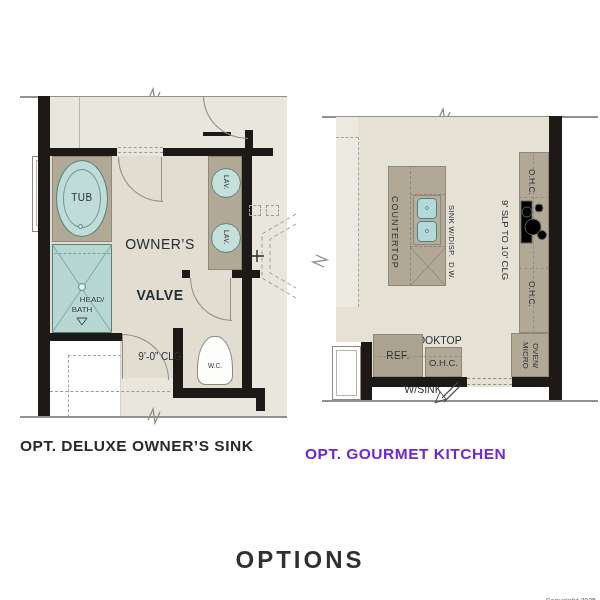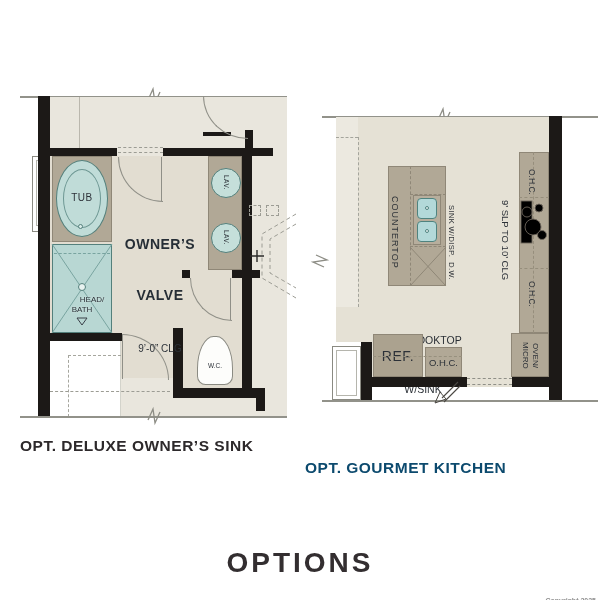--- a/index.html
+++ b/index.html
@@ -102,23 +102,23 @@
 
   <div class="abs" style="left:249px;top:205px;width:12px;height:11px;border:1px dashed #9c9c94;box-sizing:border-box"></div>
   <div class="abs" style="left:266px;top:205px;width:13px;height:11px;border:1px dashed #9c9c94;box-sizing:border-box"></div>
   <svg style="left:250px;top:212px" width="48" height="88" viewBox="0 0 48 88">
     <path d="M46,2 L12,22 L12,66 L46,86" stroke="#9c9c94" stroke-width="1" stroke-dasharray="4 3"></path>
     <path d="M46,12 L20,27 L20,61 L46,76" stroke="#9c9c94" stroke-width="1" stroke-dasharray="4 3"></path>
     <path d="M0,44 L14,44 M7,38 L7,50" stroke="#2a2a28" stroke-width="1.4"></path>
   </svg>
 
   <div class="lbl" style="left:92px;top:201px;width:136px;text-align:center">
-    <div style="font-size:14px;font-weight:bold;letter-spacing:.5px;color:#262e36">OWNER’S</div>
+    <div style="font-size:14px;font-weight:normal;letter-spacing:.5px;color:#262e36">OWNER’S</div>
     <div style="font-size:14px;font-weight:bold;letter-spacing:.5px;color:#262e36">VALVE</div>
-    <div style="font-size:10px;margin-top:3px">9’-0” CLG</div>
+    <div style="font-size:10px;margin-top:11px">9’-0” CLG</div>
   </div>
 
   <div class="thinline" style="left:20px;top:416px;width:267px"></div>
   <svg style="left:146px;top:407px" width="16" height="18" viewBox="0 0 16 18">
       <polyline points="2,13 7,2 9,16 14,5" stroke="#8d8d85" stroke-width="1.3"></polyline>
     </svg>
 </div>
 
 <div class="abs" style="left:0;top:0;width:600px;height:600px">
 
@@ -175,21 +175,21 @@
       <div style="font-size:8px;margin-right:1px">MICRO</div>
     </div>
   </div>
 
   <div class="lbl" style="left:363px;top:299px;width:120px;text-align:center;color:#2b3036">
     <div style="font-size:10.5px">GAS COOKTOP</div>
     <div style="font-size:10.5px;margin-top:2px">W/SINK</div>
   </div>
 
   <div class="abs flexc" style="left:373px;top:334px;width:50px;height:43px;background:#aba28f;border:1px solid #8f8777;box-sizing:border-box">
-    <span style="font-size:14px;letter-spacing:.5px;color:#2c3138">REF.</span>
+    <span style="font-size:10px;letter-spacing:.5px;color:#2c3138">REF.</span>
   </div>
   <div class="abs flexc" style="left:425px;top:347px;width:37px;height:30px;background:#b1a896;border:1px solid #8f8777;box-sizing:border-box">
     <span style="font-size:9.5px;color:#2c3138">O.H.C.</span>
   </div>
   <div class="dashH" style="left:373px;top:356px;width:89px;border-top-color:#97907e"></div>
 
   <div class="wall" style="left:549px;top:116px;width:13px;height:284px"></div>
   <div class="wall" style="left:361px;top:342px;width:11px;height:58px"></div>
   <div class="wall" style="left:361px;top:377px;width:106px;height:10px"></div>
   <div class="wall" style="left:512px;top:377px;width:37px;height:10px"></div>
@@ -202,20 +202,20 @@
 
   <div class="thinline" style="left:322px;top:400px;width:276px"></div>
   <svg style="left:432px;top:380px" width="28" height="24" viewBox="0 0 28 24">
     <line x1="26" y1="2" x2="10" y2="18" stroke="#4a4742" stroke-width="1.1"></line>
     <line x1="28" y1="6" x2="12" y2="22" stroke="#4a4742" stroke-width="1.1"></line>
     <polygon points="3,23 14,19 8,12" stroke="#4a4742" stroke-width="1" fill="#f2f1ed"></polygon>
   </svg>
 </div>
 
 <div class="lbl" style="left:20px;top:437px;width:230px;text-align:center;font-size:15.5px;font-weight:bold;letter-spacing:.5px;color:#2d292b">OPT. DELUXE OWNER’S SINK</div>
-<div class="lbl" style="left:305px;top:459px;width:180px;text-align:right;font-size:15.5px;font-weight:bold;letter-spacing:.5px;color:#0c4a6e">OPT. GOURMET KITCHEN</div>
-
-<div class="lbl" style="left:0;top:547px;width:600px;text-align:center;font-size:28px;font-weight:bold;letter-spacing:3px;color:#332e30">OPTIONS</div>
+<div class="lbl" style="left:305px;top:445px;width:180px;text-align:right;font-size:15.5px;font-weight:bold;letter-spacing:.5px;color:#6d28d9">OPT. GOURMET KITCHEN</div>
+
+<div class="lbl" style="left:0;top:547px;width:600px;text-align:center;font-size:24px;font-weight:bold;letter-spacing:3px;color:#332e30">OPTIONS</div>
 
 <div class="lbl" style="right:4px;top:578px;text-align:right;font-size:7px;font-weight:bold;color:#8f8f8f;line-height:9px">
   <div>Copyright 2025</div>
   
 </div>
 
 </body></html>

